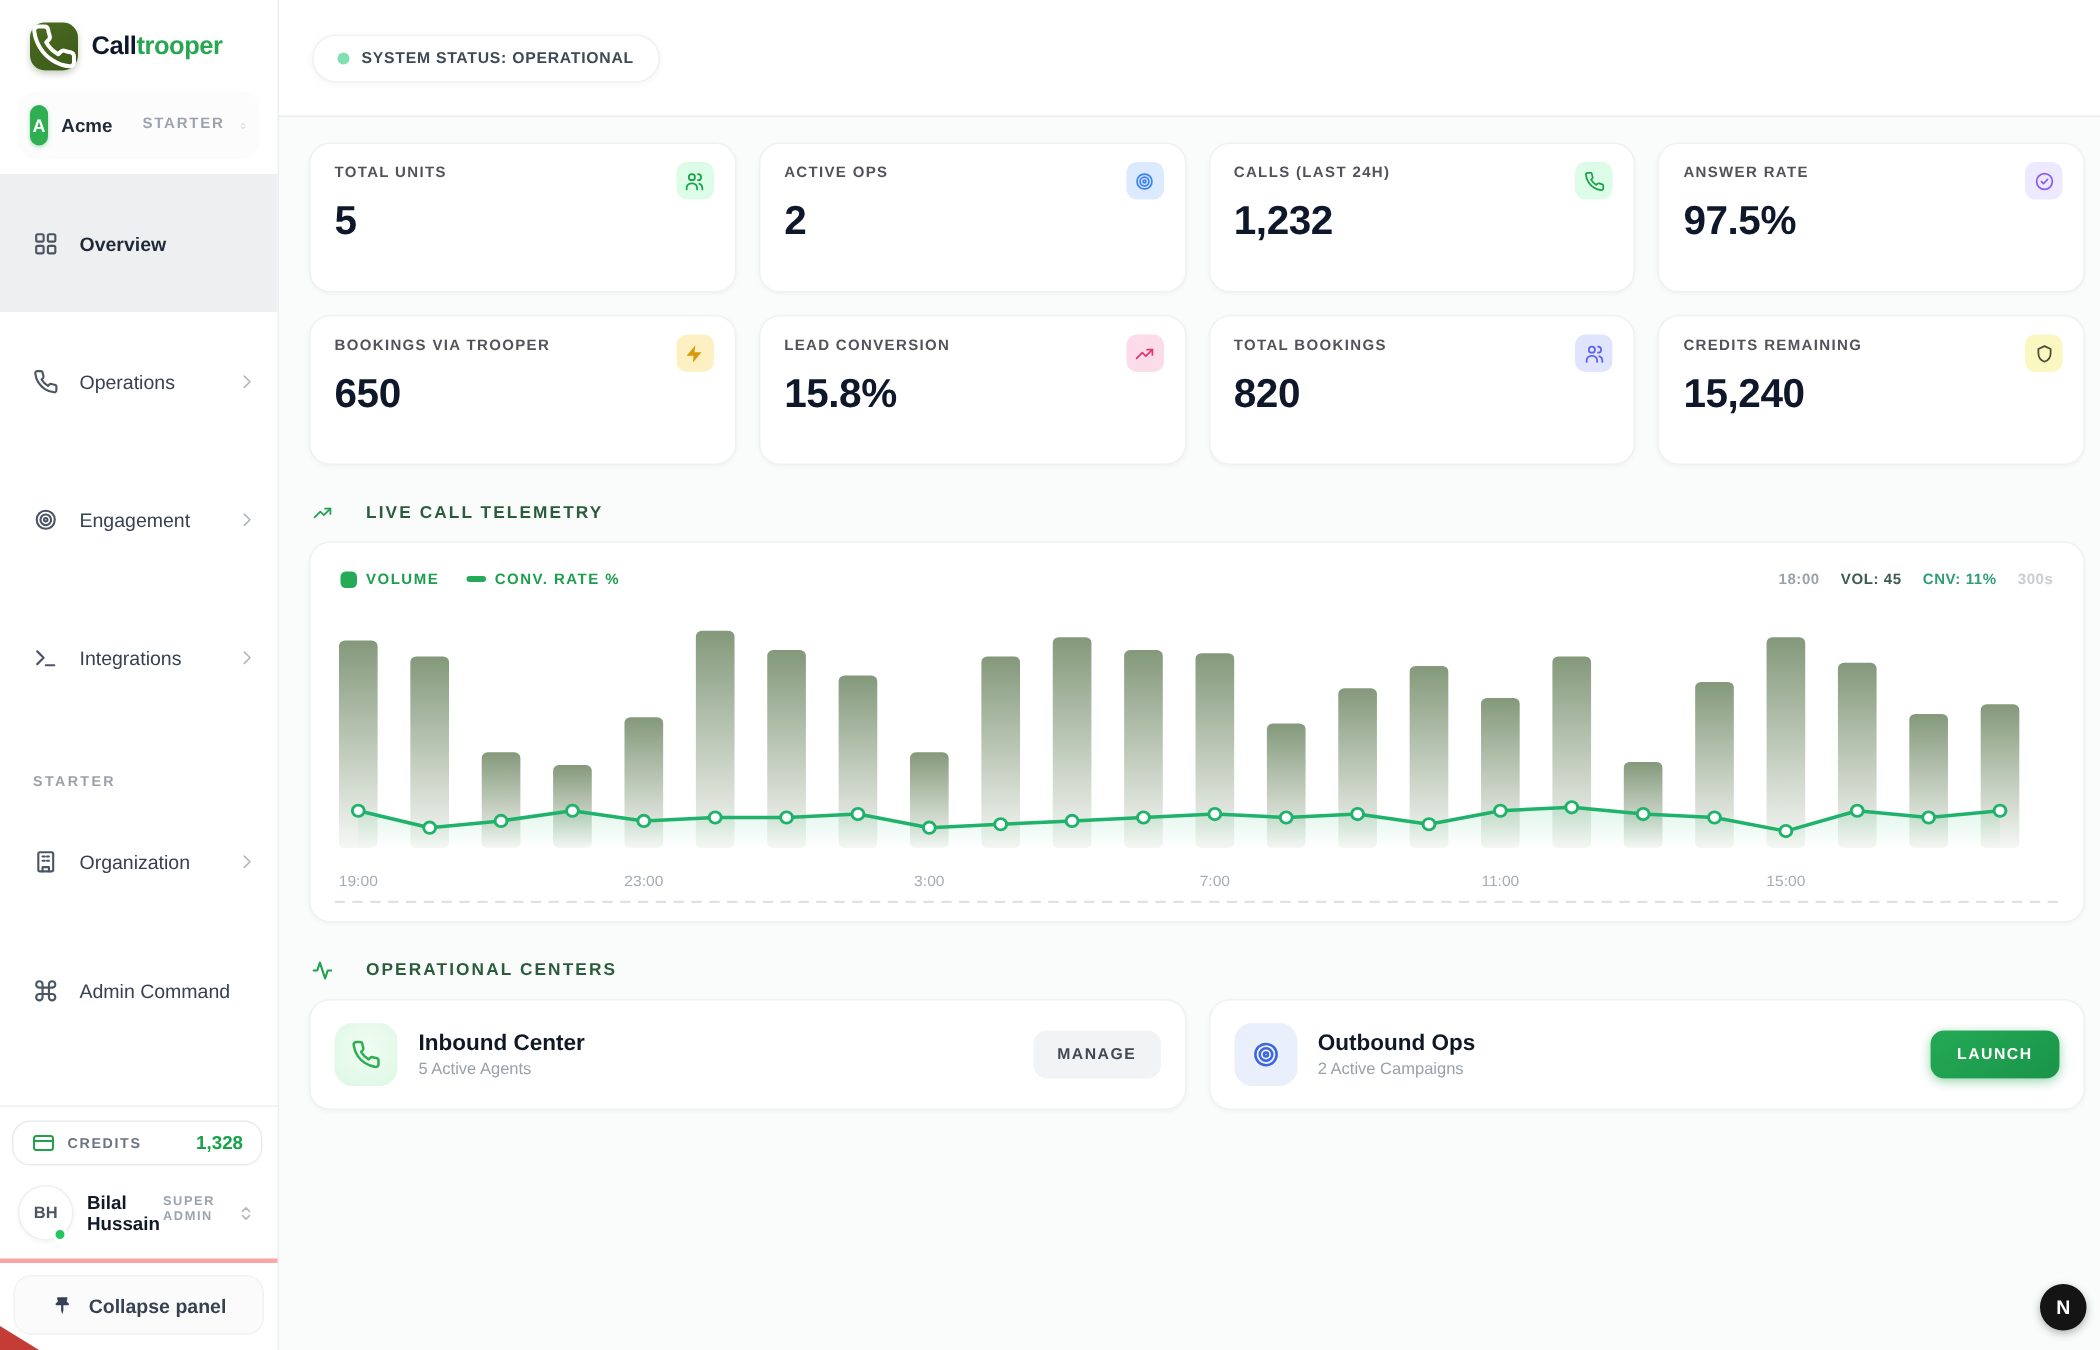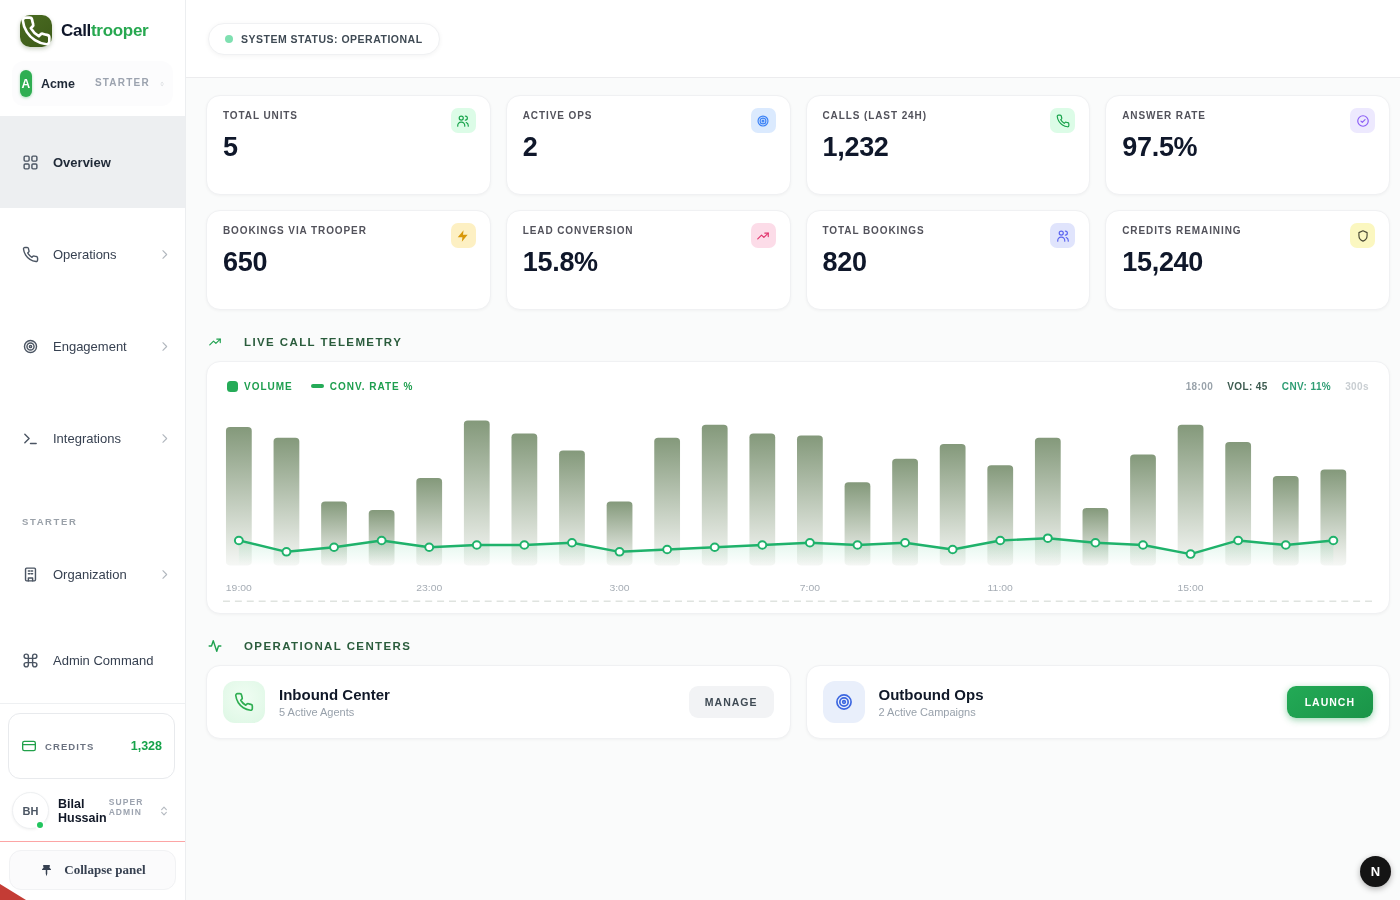--- a/index.html
+++ b/index.html
@@ -36,35 +36,35 @@
   .nav-ic { width:17px; height:17px; color:#4b5563; flex:none; }
   .nav-label { font-size:13px; font-weight:500; color:#374151; flex:1; }
   .nav-item.active .nav-label { color:#1f2937; font-weight:600; }
   .nav-chev { width:13px; height:13px; color:#b0b6bd; }
   .platform-label { margin-top:32px; padding-left:22px; font-size:9.5px; font-weight:700;
     letter-spacing:1.6px; color:#9aa1a9; }
   .nav2 { margin-top:4px; }
 
   .side-footer { margin-top:auto; border-top:1px solid #eef0f2; }
   .credits-box { display:flex; align-items:center; gap:8px; margin:9px 10px 4px 8px;
-    border:1px solid #e8eaed; border-radius:12px; padding:24px 12px; background:#fff; }
+    border:1px solid #e8eaed; border-radius:12px; padding:6px 12px; background:#fff; }
   .credits-icon { width:16px; height:16px; color:#22a14b; }
   .credits-label { font-size:9.5px; font-weight:700; letter-spacing:1.1px; color:#6b7280; }
   .credits-value { margin-left:auto; font-size:12.5px; font-weight:800; color:#16a34a; }
   .user-row { display:flex; align-items:center; gap:9px; padding:9px 14px 8px 12px; cursor:pointer; }
   .u-avatar { position:relative; width:37px; height:37px; border-radius:50%; background:#fff;
     border:1px solid #eef0f2; box-shadow:0 1px 3px rgba(0,0,0,.06); display:flex; align-items:center;
     justify-content:center; font-size:11px; font-weight:800; color:#4b5563; flex:none; }
   .u-dot { position:absolute; bottom:-2px; right:3px; width:10px; height:10px; border-radius:50%;
     background:#22c55e; border:2px solid #fff; }
   .u-meta { display:flex; gap:2px; flex:1; }
   .u-name { font-size:12.5px; font-weight:800; color:#111827; }
   .u-role { font-size:8.5px; font-weight:700; letter-spacing:1.1px; color:#9ca3af; }
   .u-chevron { width:14px; height:14px; color:#b5bac1; }
-  .collapse-wrap { border-top:1px solid #fca5a5; margin-top:4px; padding:8px 9px 10px 9px;font-family:Liberation Serif, serif; }
+  .collapse-wrap { border-top:3px solid #fca5a5; margin-top:4px; padding:8px 9px 10px 9px; }
   .collapse-btn { width:100%; height:40px; border:1px solid #f1f2f4; background:#fbfbfc; border-radius:12px;
     display:flex; align-items:center; justify-content:center; gap:10px; cursor:pointer;
     font-family:inherit; }
   .pin-ic { width:15px; height:15px; color:#374151; }
   .collapse-label { font-size:13px; font-weight:600; color:#374151; }
   .corner-red { position:fixed; left:0; bottom:0; width:26px; height:16px; background:#c43c35;
     clip-path:polygon(0 0,0 100%,100% 100%); z-index:5; }
 
   
   main { flex:1; display:flex; flex-direction:column; height:100%; background:#fafbfb; }

